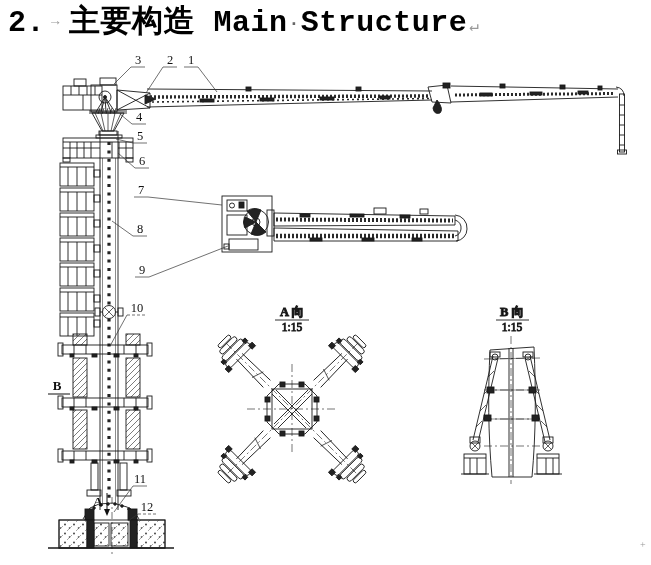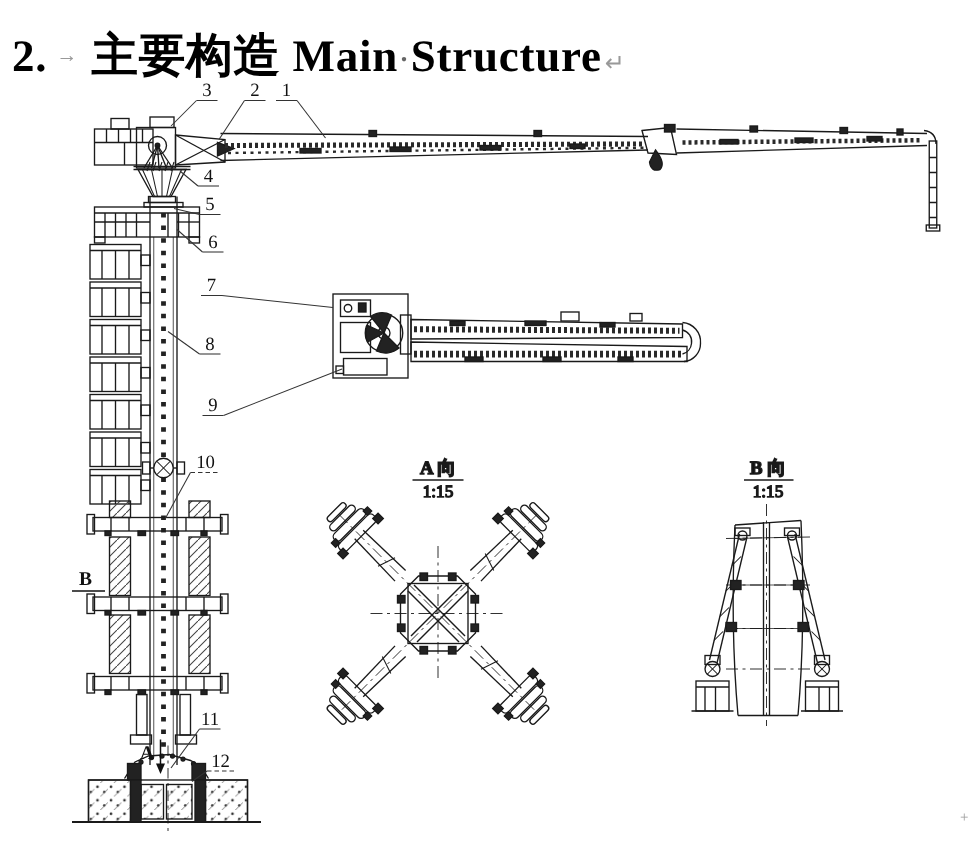--- a/index.html
+++ b/index.html
@@ -1,19 +1,19 @@
 <!DOCTYPE html>
 <html><head>
 <meta charset="utf-8">
 <style>
   html,body{margin:0;padding:0;background:#fff;}
   .page{position:relative;width:651px;height:565px;background:#fff;overflow:hidden;
         font-family:"Liberation Serif",serif;}
-  .title{position:absolute;left:8px;top:16px;font-size:30px;font-weight:bold;color:#000;
-         white-space:nowrap;letter-spacing:.5px;}
+  .title{position:absolute;left:8px;top:0px;font-size:30px;font-weight:bold;color:#000;
+         white-space:nowrap;letter-spacing:.5px;font-family:Liberation Mono, monospace;}
   .title .zh{font-size:31px;}
   .fmt{color:#999;font-weight:normal;}
   .tabmark{font-size:14px;vertical-align:6px;margin:0 9px 0 6px;}
   .dotmark{font-size:18px;color:#666;font-weight:bold;margin:0 1px;vertical-align:2px;}
   .paramark{font-size:16px;margin-left:2px;}
   svg{position:absolute;left:0;top:0;}
   svg text{font-family:"Liberation Serif",serif;}
   .lbl{font-size:12.5px;fill:#111;}
   .mk{font-size:13px;font-weight:bold;fill:#111;}
   .vt{font-size:12.5px;font-weight:bold;fill:#111;}

